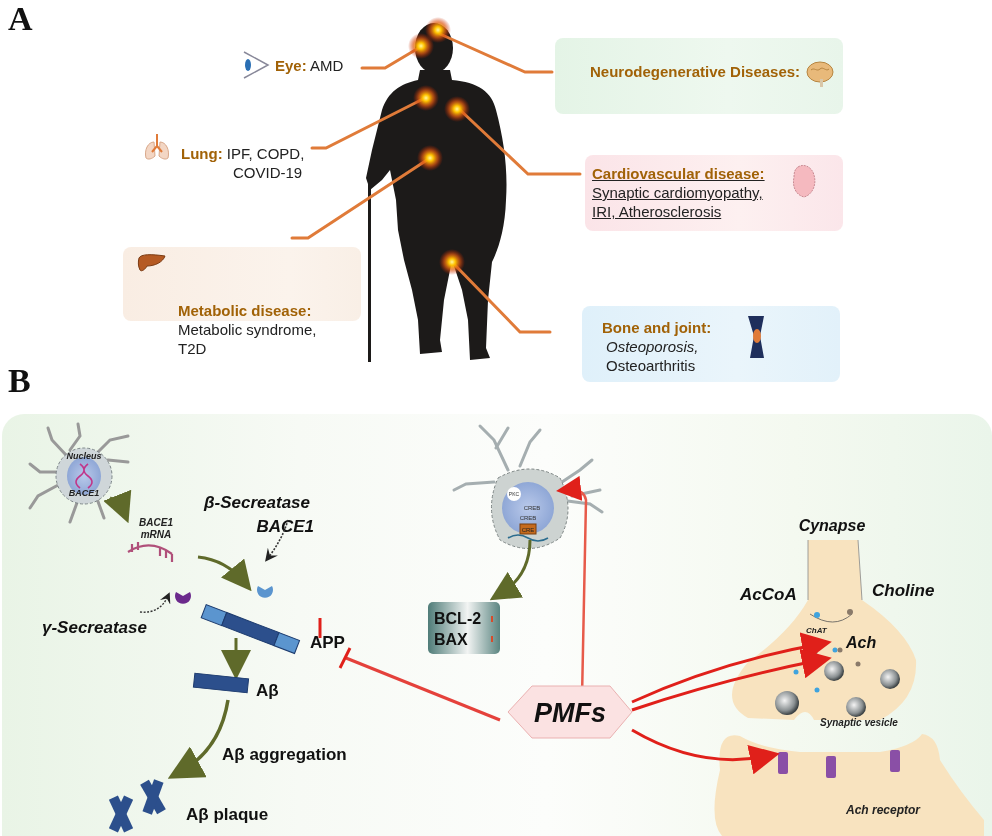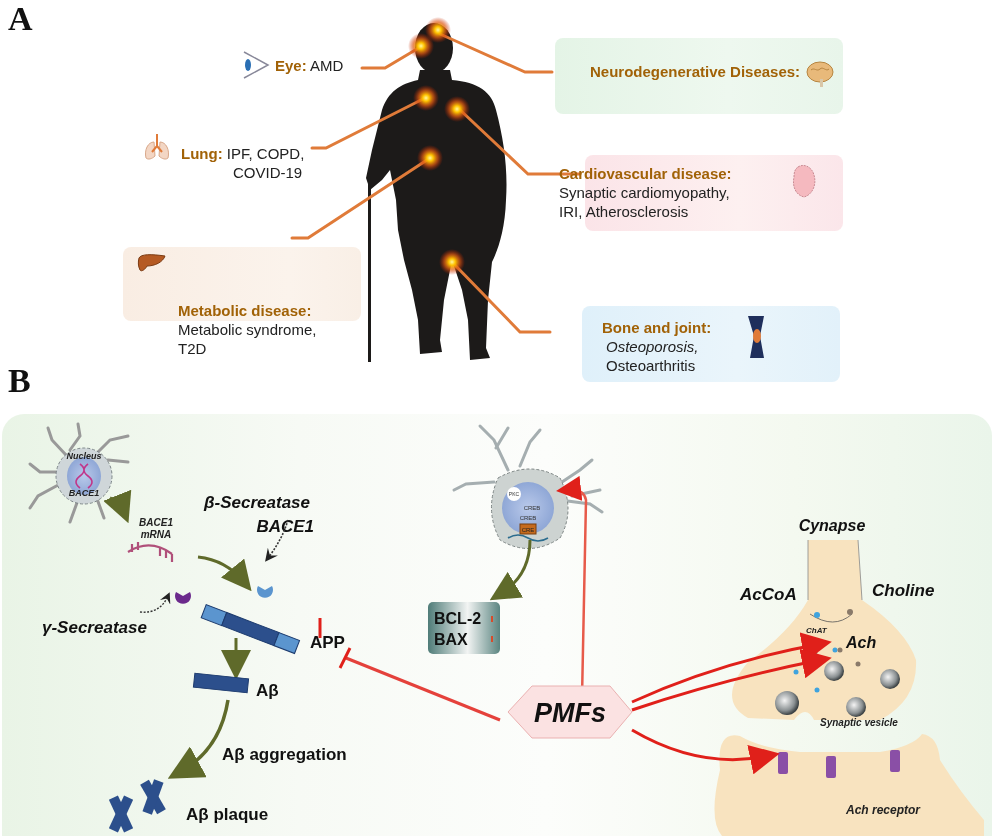--- a/index.html
+++ b/index.html
@@ -85,21 +85,21 @@
 
 <div class="abs lbl" style="left:562px;top:62px;margin-left:28px;">
   <div><b>Neurodegenerative Diseases:</b></div>
 </div>
 <svg class="abs" style="left:805px;top:60px;" width="30" height="28" viewBox="0 0 30 28">
   <ellipse cx="15" cy="12" rx="13" ry="10" fill="#e8b97a" stroke="#b78540"></ellipse>
   <path d="M6 10 C9 7 12 12 15 9 C18 6 21 12 24 9" stroke="#b78540" fill="none"></path>
   <rect x="15" y="19" width="3" height="8" fill="#d9c7a8"></rect>
 </svg>
 
-<div class="abs lbl" style="left:559px;top:164px;">
+<div class="abs lbl" style="left:592px;top:164px;text-decoration:underline;">
   <div><b>Cardiovascular disease:</b></div>
   <div>Synaptic cardiomyopathy,</div>
   <div>IRI, Atherosclerosis</div>
 </div>
 <svg class="abs" style="left:790px;top:163px;" width="28" height="36" viewBox="0 0 28 36">
   <path d="M8 4 C14 0 22 4 24 12 C27 22 22 32 14 34 C6 32 2 24 4 14 C4 9 5 6 8 4 Z" fill="#f5b9bf" stroke="#c98a92" stroke-dasharray="2,1"></path>
 </svg>
 
 <div class="abs lbl" style="left:602px;top:318px;">
   <div><b>Bone and joint:</b></div>

